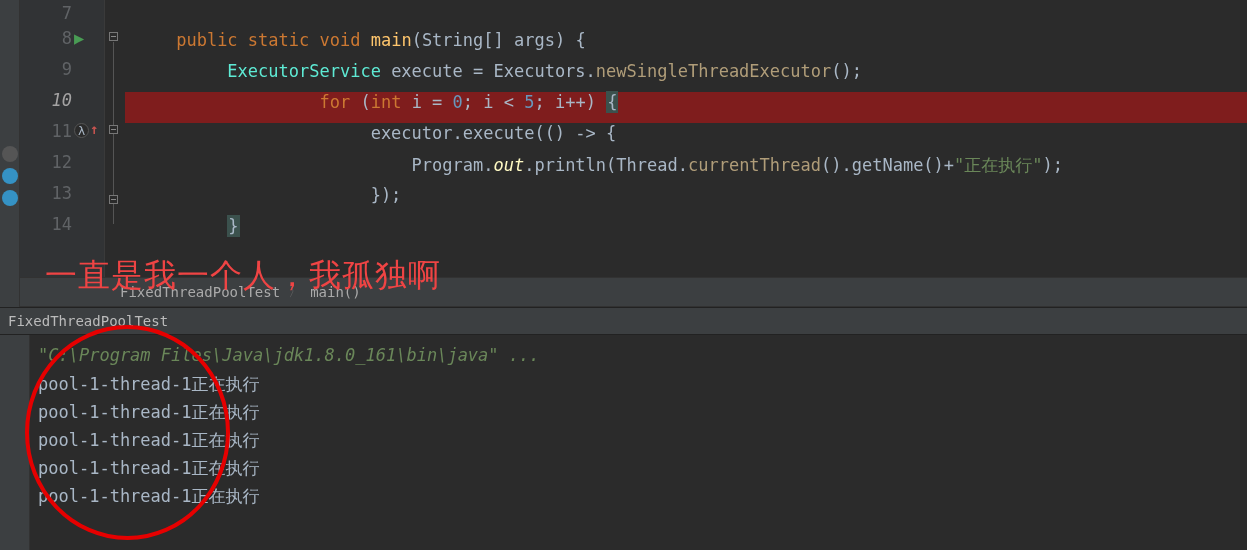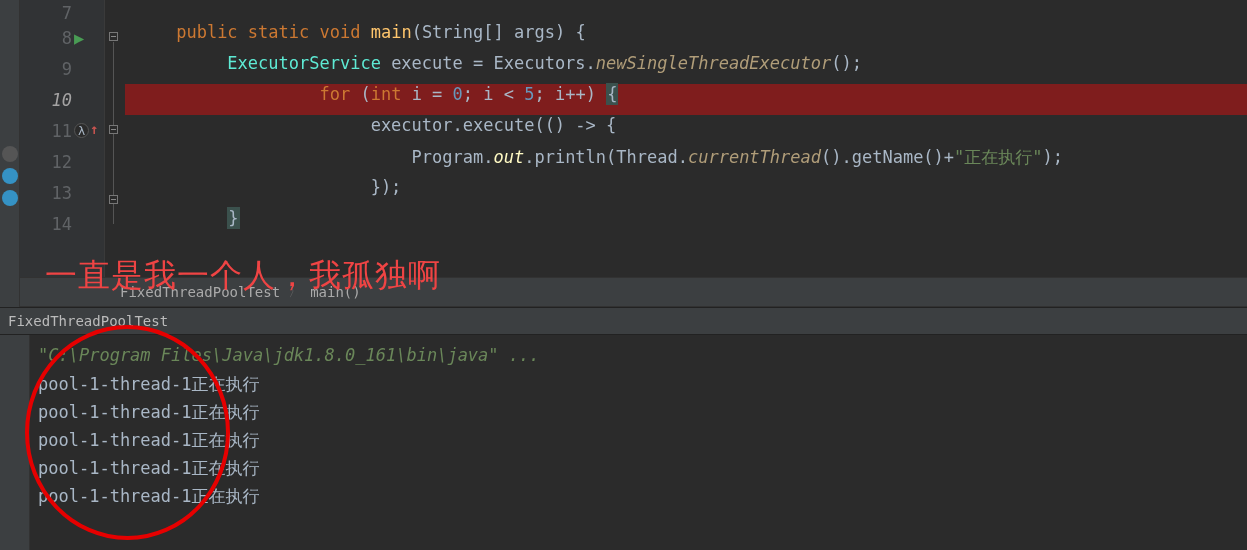--- a/index.html
+++ b/index.html
@@ -104,33 +104,34 @@
   .fold-top::after{
     content:"";
     position:absolute;
     left:1px;top:3px;width:5px;height:1px;background:#888;
   }
 
   .code {
     flex: 1;
     padding-top: 4px;
     font-style: italic;
+    margin-top: 8px;
   }
   .code-line {
     height: 31px;
     white-space: pre;
     font-style: normal;
   }
   .code-line.hl { background: #7f1d1d; }
 
   
   .kw  { color: #cc7832; }
   .cls { color: #5eead4; }
   .mth { color: #ffc66d; }
-  .mthit { color: #b09d79; font-style: italic; }
+  .mthit { color: #b09d79; }
   .num { color: #6897bb; }
   .par { color: #a9b7c6; }
   .fld { color: #fef9c3; font-style: italic; }
   .str { color: #6a8759; }
   .brace-match { border: 1px solid #3b514d; background: #3b514d; }
 
   
   .breadcrumb {
     position: absolute;
     left: 20px; right:0;

